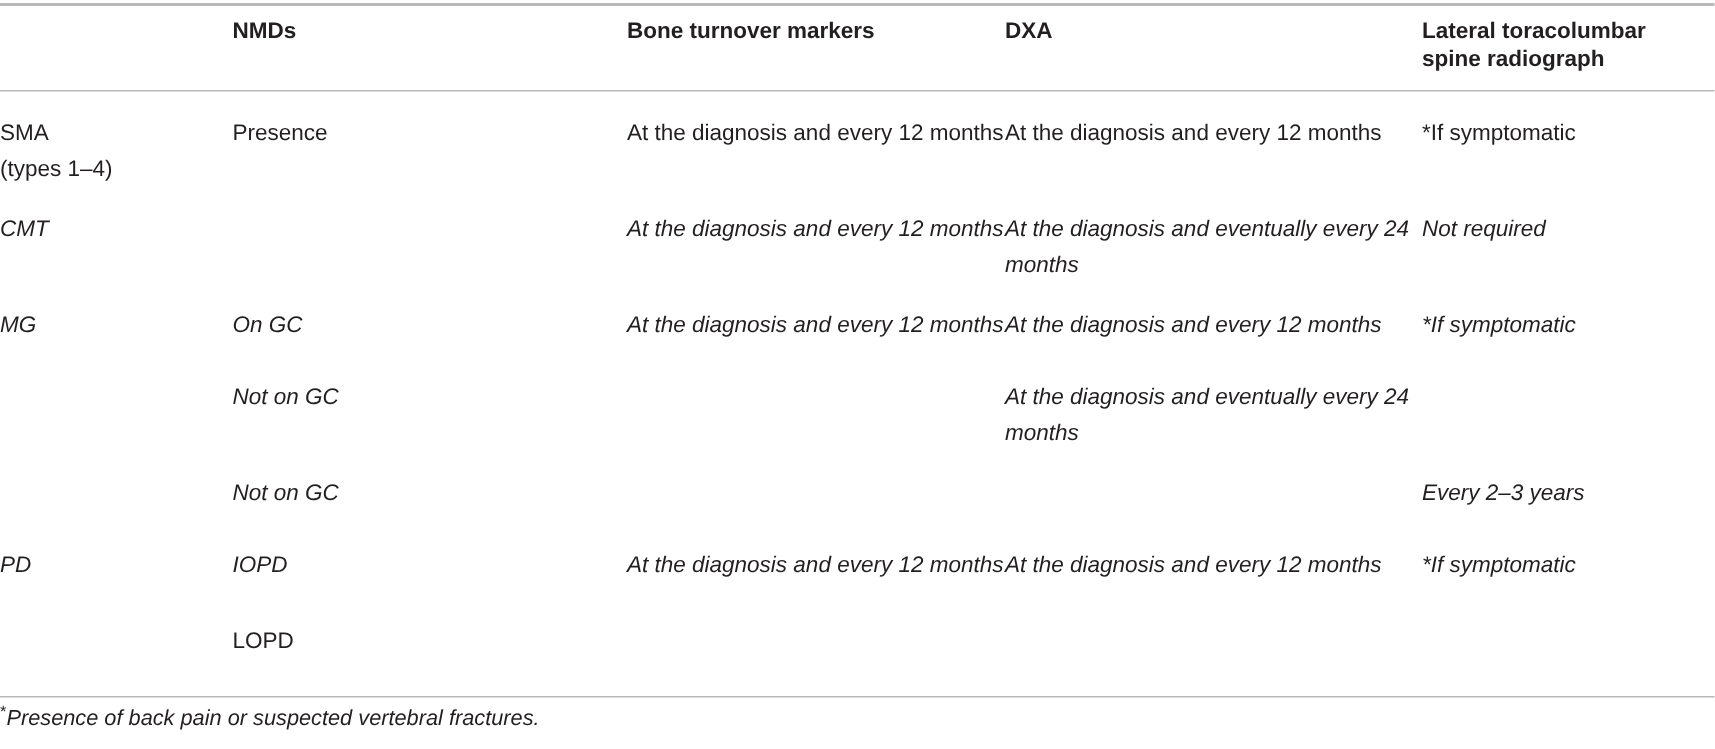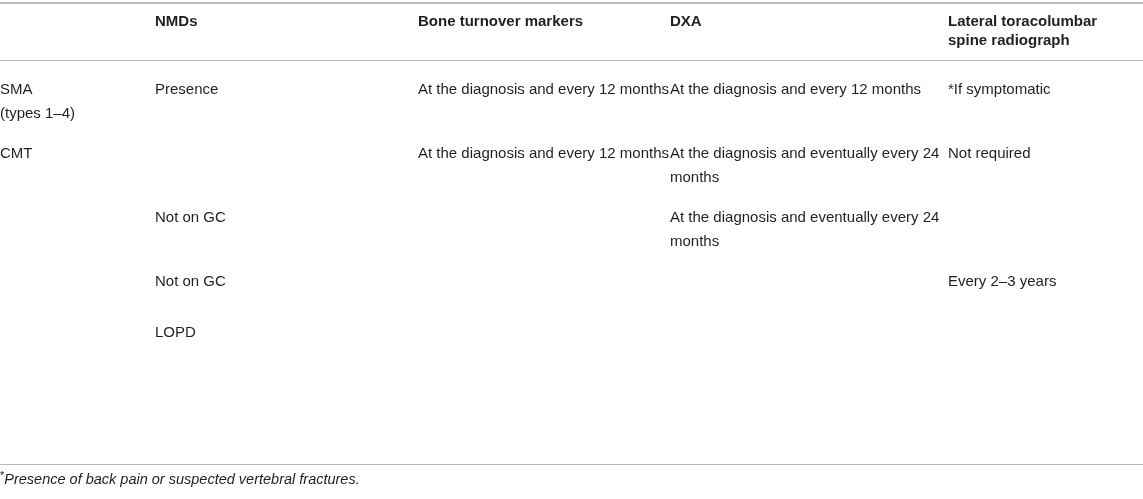--- a/index.html
+++ b/index.html
@@ -83,21 +83,21 @@
     padding: 0;
     color: #231f20;
   }
 
   .row-a td { height: 48px; }
   .row-a td > span { display: block; padding-top: 17px; }
 
   .row-b td { height: 48px; }
   .row-b td > span { display: block; padding-top: 20px; }
 
-  .cell-pad-sm > span { padding-top: 17px !important; }
+  .cell-pad-sm > span { padding-top: 17px !important; font-style: italic; }
 
   .sup-star {
     font-size: 15px;
     vertical-align: baseline;
     line-height: 0;
   }
 
   .footnote {
     position: absolute;
     left: 0;
@@ -184,20 +184,37 @@
             <span>At the diagnosis and every 12 months</span>
           </td>
         <td class="cell-pad-sm">
             <span>At the diagnosis and eventually every 24 months</span>
           </td>
         <td class="cell-pad-sm">
             <span>Not required</span>
           </td>
       </tr>
 
+      <tr class="row-a">
+        <td class="cell-pad-sm">
+            <span>MG</span>
+          </td>
+        <td class="cell-pad-sm">
+            <span>On GC</span>
+          </td>
+        <td class="cell-pad-sm">
+            <span>At the diagnosis and every 12 months</span>
+          </td>
+        <td class="cell-pad-sm">
+            <span>At the diagnosis and every 12 months</span>
+          </td>
+        <td class="cell-pad-sm">
+            <span><span class="sup-star">*</span><span>If symptomatic</span></span>
+          </td>
+      </tr>
 
       <tr class="row-a">
         <td class="cell-pad-sm">
             <span></span>
           </td>
         <td class="cell-pad-sm">
             <span>Not on GC</span>
           </td>
         <td class="cell-pad-sm">
             <span></span>
@@ -222,20 +239,37 @@
             <span></span>
           </td>
         <td class="cell-pad-sm">
             <span></span>
           </td>
         <td class="cell-pad-sm">
             <span>Every 2–3 years</span>
           </td>
       </tr>
 
+      <tr class="row-a">
+        <td class="cell-pad-sm">
+            <span>PD</span>
+          </td>
+        <td class="cell-pad-sm">
+            <span>IOPD</span>
+          </td>
+        <td class="cell-pad-sm">
+            <span>At the diagnosis and every 12 months</span>
+          </td>
+        <td class="cell-pad-sm">
+            <span>At the diagnosis and every 12 months</span>
+          </td>
+        <td class="cell-pad-sm">
+            <span><span class="sup-star">*</span><span>If symptomatic</span></span>
+          </td>
+      </tr>
 
       <tr class="row-b">
         <td>
             <span></span>
           </td>
         <td>
             <span>LOPD</span>
           </td>
         <td>
             <span></span>

